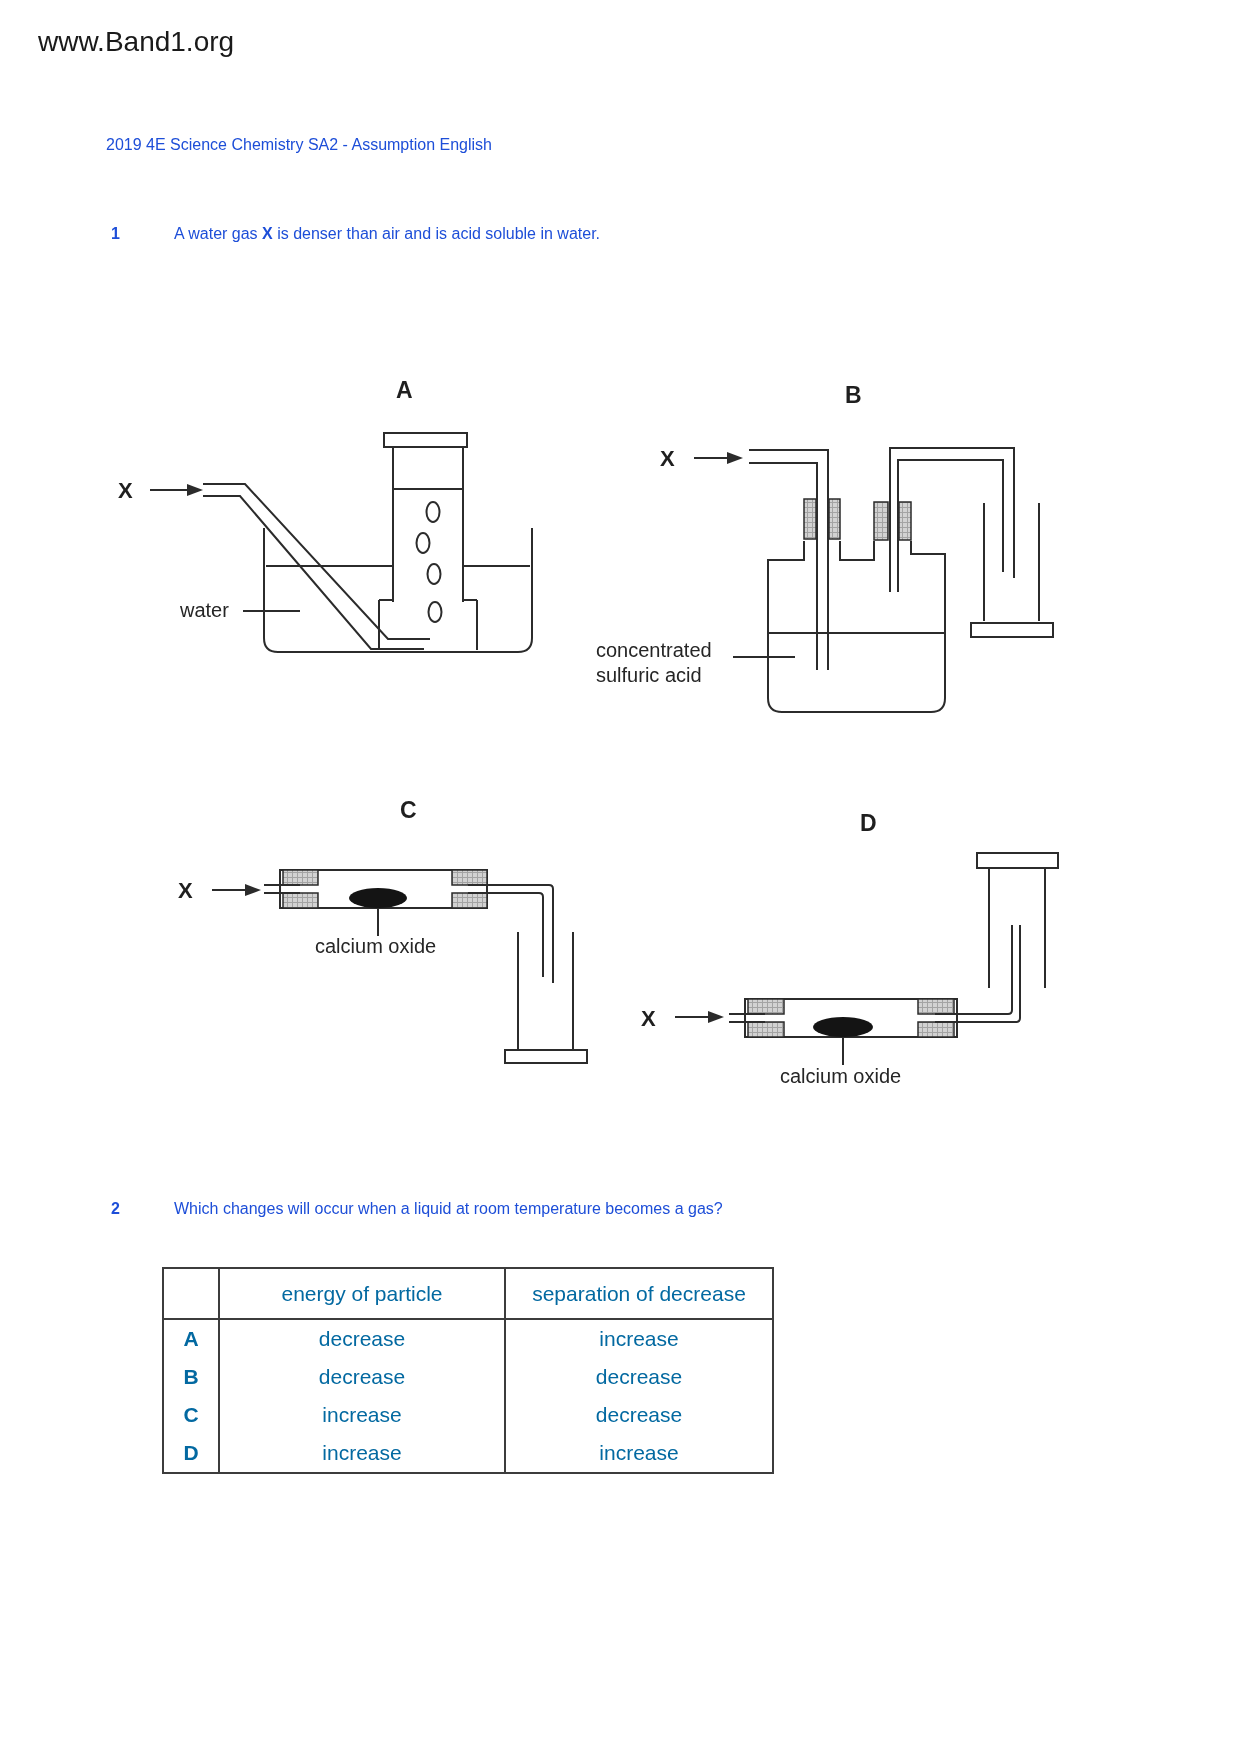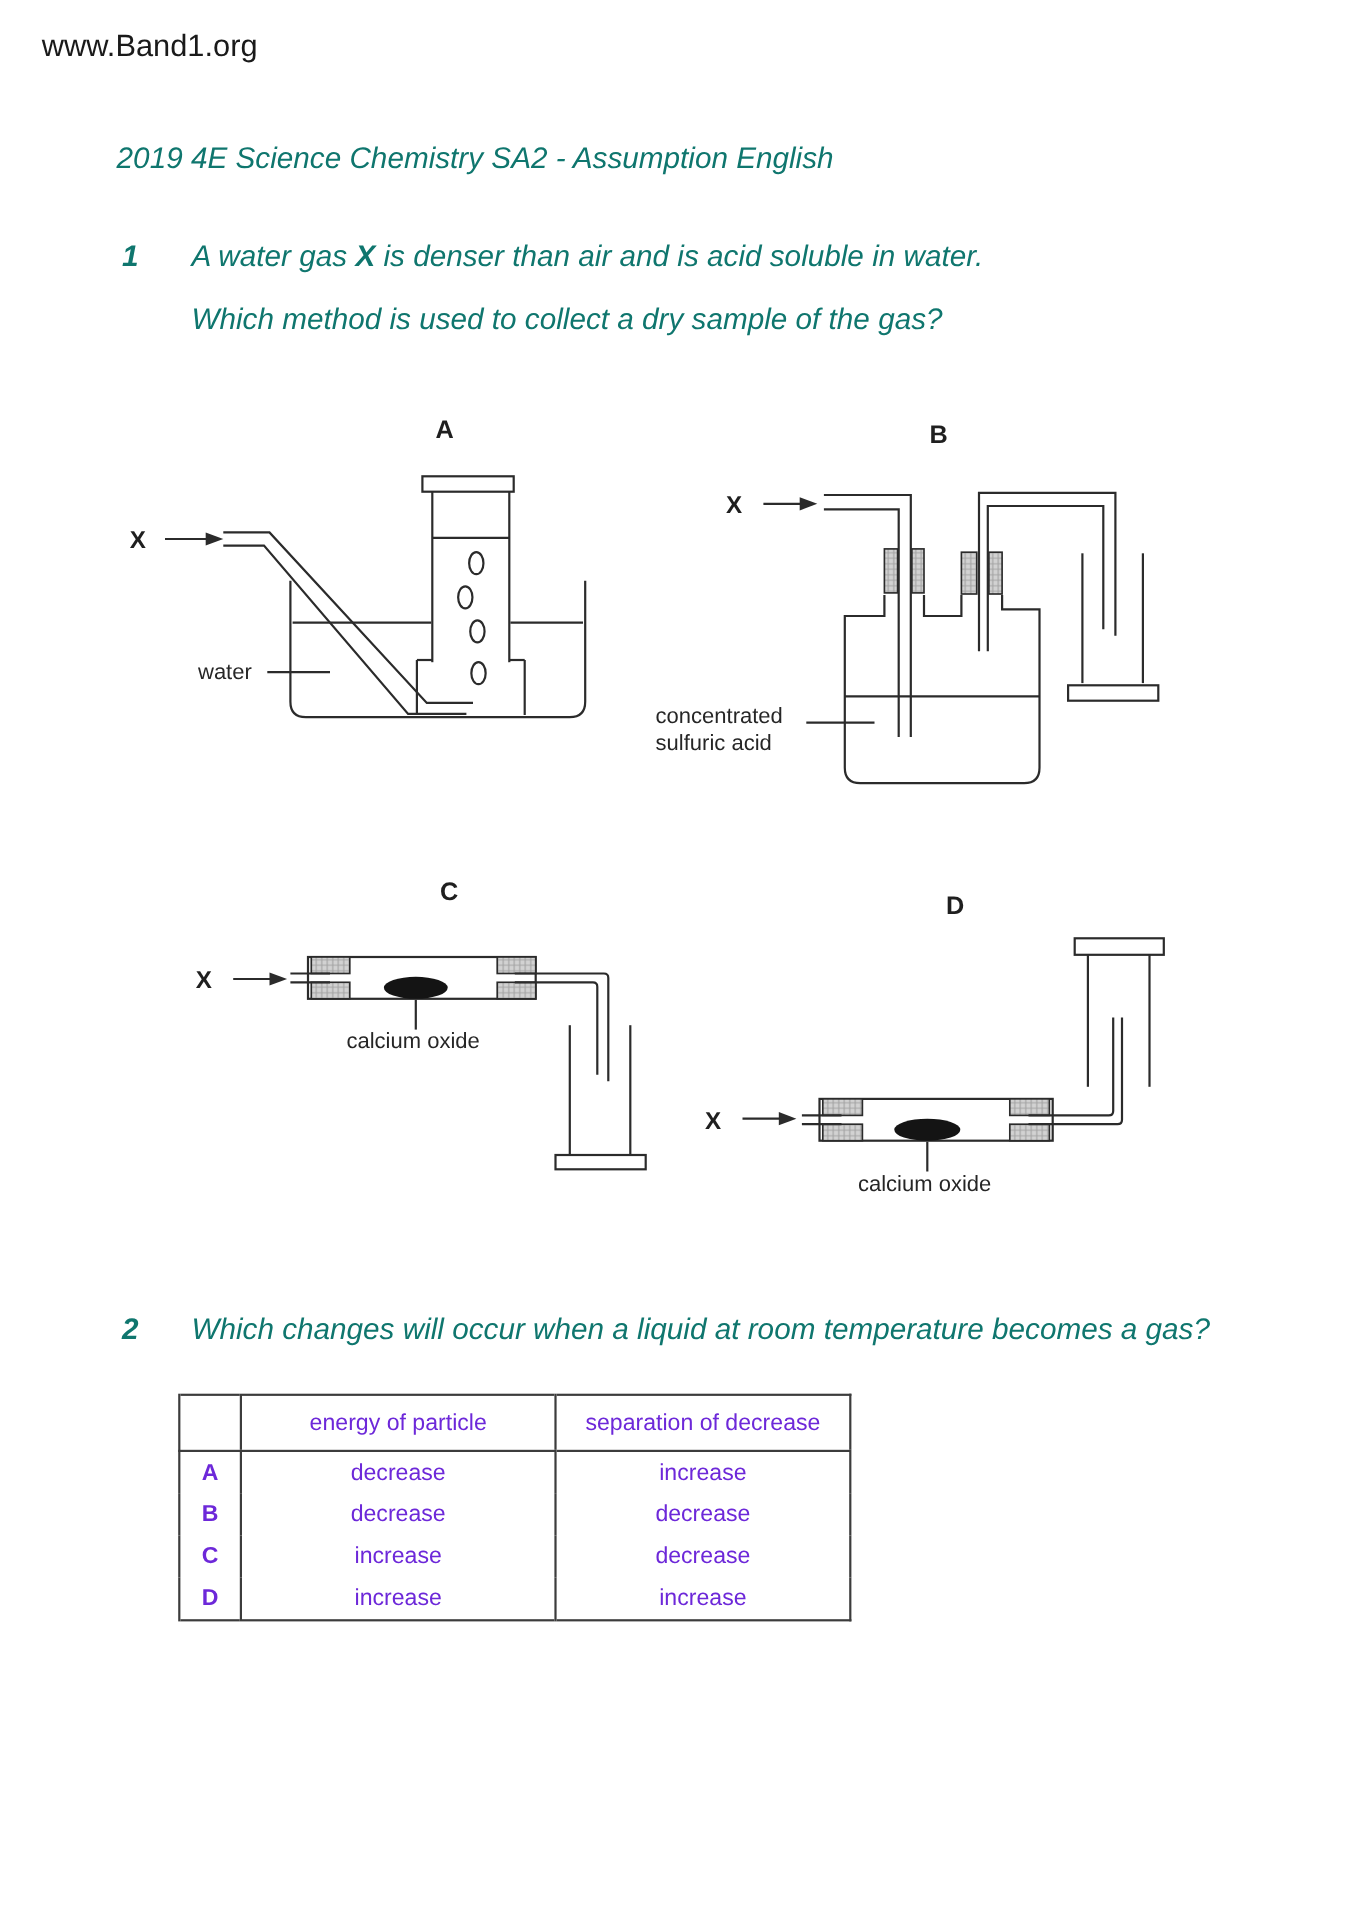--- a/index.html
+++ b/index.html
@@ -4,57 +4,56 @@
 <style>
   html,body { margin:0; padding:0; background:#ffffff; }
   .page {
     position:relative; width:1240px; height:1528px; background:#ffffff;
     font-family:"Liberation Sans","DejaVu Sans",sans-serif; color:#222;
     overflow:hidden;
   }
   .abs { position:absolute; white-space:nowrap; }
   .hdr { font-size:28px; line-height:30px; color:#1a1a1a; }
   .ftr { font-family:"DejaVu Sans Mono","Liberation Mono",monospace; font-size:25px; line-height:27px; color:#1a1a1a; }
-  .body-text { font-size:27px; line-height:23px; color:#0f766e;font-style:italic; }
+  .body-text { font-size:16px; line-height:23px; color:#1d4ed8; }
   .bold { font-weight:bold; }
 
   #diagram-layer { position:absolute; left:0; top:0; }
   .ln { stroke:#2b2b2b; stroke-width:2; fill:none; stroke-linecap:butt; stroke-linejoin:miter; }
   .hln { stroke:#a3a3a3; stroke-width:1; fill:none; }
   .ahead { stroke:none; fill:#2b2b2b; }
   .stopper { stroke:#2b2b2b; stroke-width:1.5; fill:url(#hatchpat); }
   .vfill { stroke:#2b2b2b; stroke-width:2; fill:#ffffff; }
   .bubble { stroke:#2b2b2b; stroke-width:2; fill:none; }
   .solidfill { stroke:none; }
   .svg-lbl { font-family:"Liberation Sans","DejaVu Sans",sans-serif; font-size:23px; font-weight:bold; fill:#1f1f1f; }
   .svg-x { font-family:"Liberation Sans","DejaVu Sans",sans-serif; font-size:22px; font-weight:bold; fill:#1f1f1f; }
   .svg-anno { font-family:"Liberation Sans","DejaVu Sans",sans-serif; font-size:20px; fill:#262626; }
 
   .opt-table { border-collapse:collapse; table-layout:fixed; width:610px; border:2px solid #3c3c3c; }
   .opt-table col.c1 { width:56px; } .opt-table col.c2 { width:286px; } .opt-table col.c3 { width:268px; }
   .opt-table th, .opt-table td {
     border-left:2px solid #3c3c3c; text-align:center; vertical-align:middle;
-    font-size:21px; font-weight:normal; color:#6d28d9; padding:0;
+    font-size:21px; font-weight:normal; color:#0369a1; padding:0;
   }
   .opt-table thead th { height:49px; border-bottom:2px solid #3c3c3c; }
   .opt-table tbody td { height:38px; }
   .opt-table td.opt { font-weight:bold; }
 </style>
 </head>
 <body>
 
 <div class="page">
 
   <div class="hdr abs" style="left:38px;top:27px">www.Band1.org</div>
 
   <div class="body-text abs" style="left:106px;top:133px">2019 4E Science Chemistry SA2 - Assumption English</div>
 
   <div class="body-text bold abs" style="left:111px;top:222px">1</div>
   <div class="body-text abs" style="left:174px;top:222px"><span>A water gas </span><span class="bold">X</span><span> is denser than air and is acid soluble in water.</span></div>
-  <div class="body-text abs" style="left:174px;top:279px">Which method is used to collect a dry sample of the gas?</div>
 
   <svg id="diagram-layer" width="1240" height="1754" viewBox="0 0 1240 1754">
     <defs>
       <pattern id="hatchpat" width="5" height="5" patternUnits="userSpaceOnUse">
         <rect width="5" height="5" fill="#d2d2d2"></rect>
         <path class="hln" d="M2.5,0 V5 M0,2.5 H5"></path>
       </pattern>
     </defs>
 
     <g>

